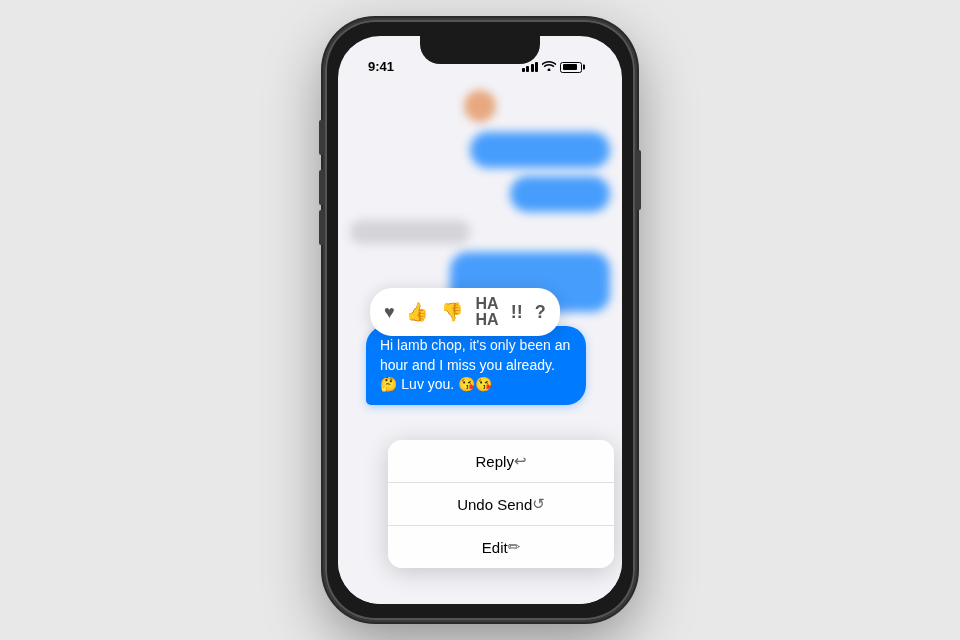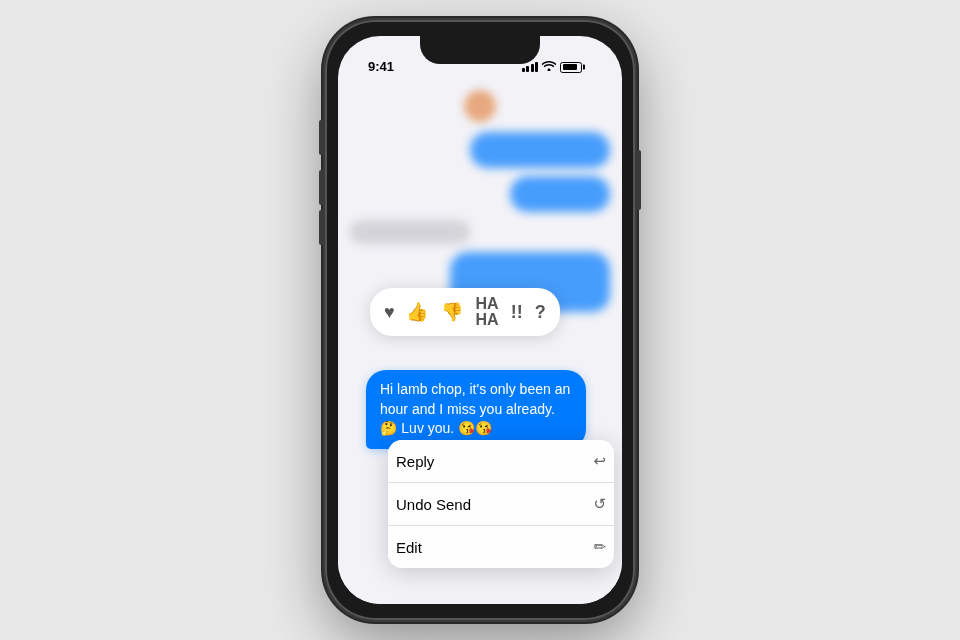--- a/index.html
+++ b/index.html
@@ -255,21 +255,20 @@
       color: #555;
     }
 
     
     .active-bubble-area {
       position: absolute;
       top: 246px;
       left: 28px;
       right: 4px;
       z-index: 15;
-      margin-top: 44px;
     }
 
     .message-bubble-blue {
       background: #007AFF;
       border-radius: 20px 20px 20px 5px;
       padding: 10px 14px;
       color: white;
       font-size: 14px;
       line-height: 1.4;
       box-shadow: 0 2px 8px rgba(0,122,255,0.3);
@@ -285,21 +284,21 @@
       background: rgba(245,245,245,0.97);
       border-radius: 14px;
       overflow: hidden;
       box-shadow: 0 4px 24px rgba(0,0,0,0.18);
       z-index: 30;
     }
 
     .context-menu-item {
       display: flex;
       align-items: center;
-      justify-content: space-between;
+      justify-content: center;
       padding: 12px 8px;
       background: rgba(255,255,255,0.9);
       cursor: pointer;
       border-bottom: 0.5px solid rgba(0,0,0,0.12);
     }
 
     .context-menu-item:last-child {
       border-bottom: none;
     }
 

